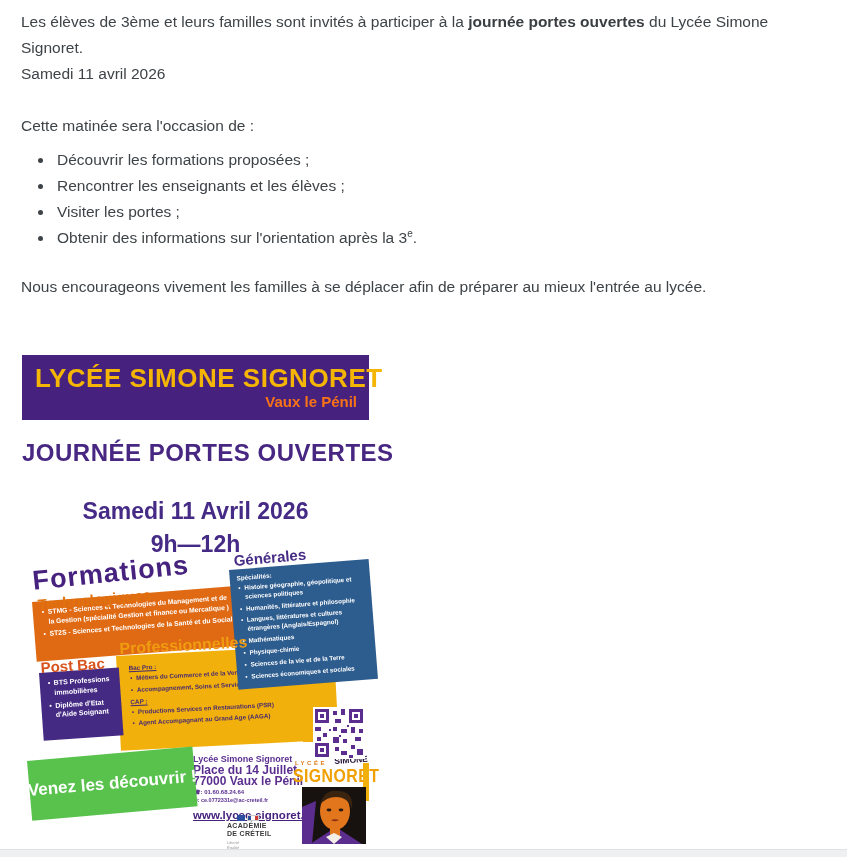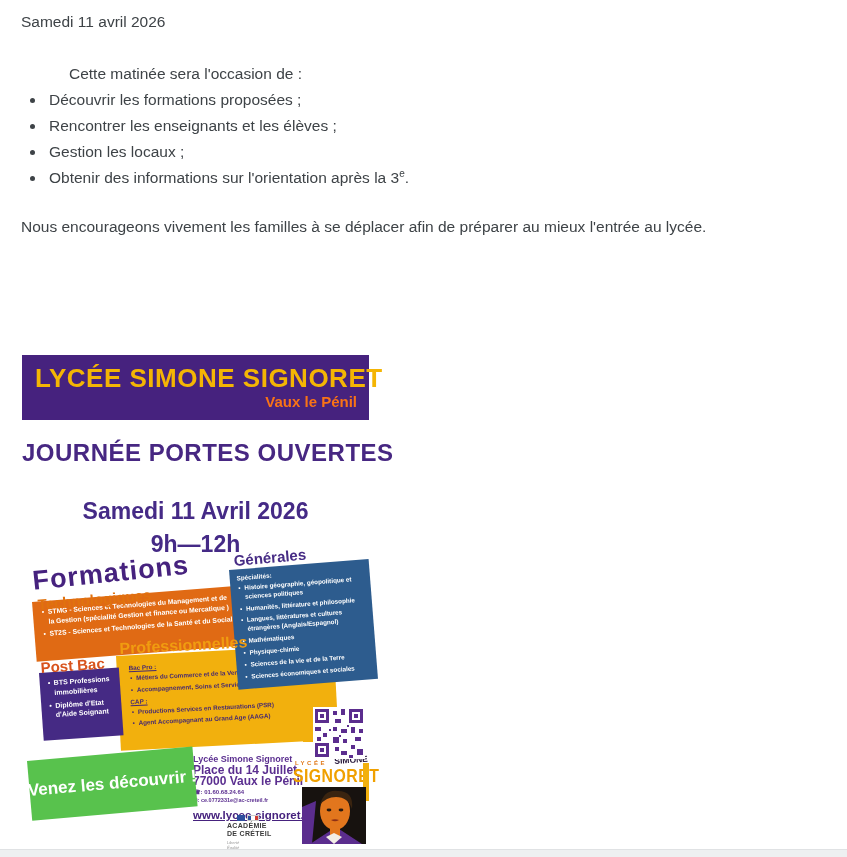--- a/index.html
+++ b/index.html
@@ -11,22 +11,22 @@
     overflow: hidden;
     color: #3e4347;
   }
   
   .doc {
     position: absolute; left: 21px; top: 9px; width: 806px;
     font-size: 15.5px; line-height: 26px; color: #3e4347;
   }
   .doc b { font-weight: bold; color: #3a3e42; }
   .doc-line { min-height: 26px; }
-  .occasion { margin-top: 26px; margin-left: 48px; }
-  ul.doc-bullets { margin: 0; padding-left: 25px; list-style: disc; }
+  .occasion { margin-top: 26px; }
+  ul.doc-bullets { margin: 8px; padding-left: 25px; list-style: disc; }
   ul.doc-bullets li { padding-left: 3px; }
   .closing { margin-top: 23px; }
   sup { font-size: 10px; vertical-align: super; line-height: 0; }
 
   
   .poster { position: absolute; left: 22px; top: 355px; width: 349px; height: 492px; text-decoration: underline; }
   .poster > div, .poster > a { position: absolute; }
 
   .banner { left: 0; top: 0; width: 347px; height: 65px; background: #46227e; }
   .banner-title { position: absolute; left: 13px; top: 8px; font-size: 26px; font-weight: bold; color: #f4b504; letter-spacing: .5px; white-space: nowrap; }
@@ -100,26 +100,27 @@
 
   .footer-strip {
     position: absolute; left: 0; top: 849px; width: 847px; height: 8px;
     background: #eef0f1; border-top: 1px solid #e0e2e4;
   }
 </style>
 </head>
 <body>
 
 <div class="doc">
+  <div class="doc-line"><span>Les élèves de 3ème et leurs familles sont invités à participer à la </span><b>journée portes ouvertes</b><span> du Lycée Simone Signoret.</span></div>
   <div class="doc-line">Samedi 11 avril 2026</div>
   <div class="doc-line occasion">Cette matinée sera l'occasion de :</div>
   <ul class="doc-bullets">
     <li>Découvrir les formations proposées ;</li>
     <li>Rencontrer les enseignants et les élèves ;</li>
-    <li>Gestion les locaux ;</li>
+    <li>Visiter les portes ;</li>
     <li><span>Obtenir des informations sur l'orientation après la 3</span><sup>e</sup><span>.</span></li>
   </ul>
   <div class="doc-line closing">Nous encourageons vivement les familles à se déplacer afin de préparer au mieux l'entrée au lycée.</div>
 </div>
 
 <div class="poster">
 
   <div class="banner">
     <div class="banner-title">LYCÉE SIMONE SIGNORET</div>
     <div class="banner-sub">Vaux le Pénil</div>

